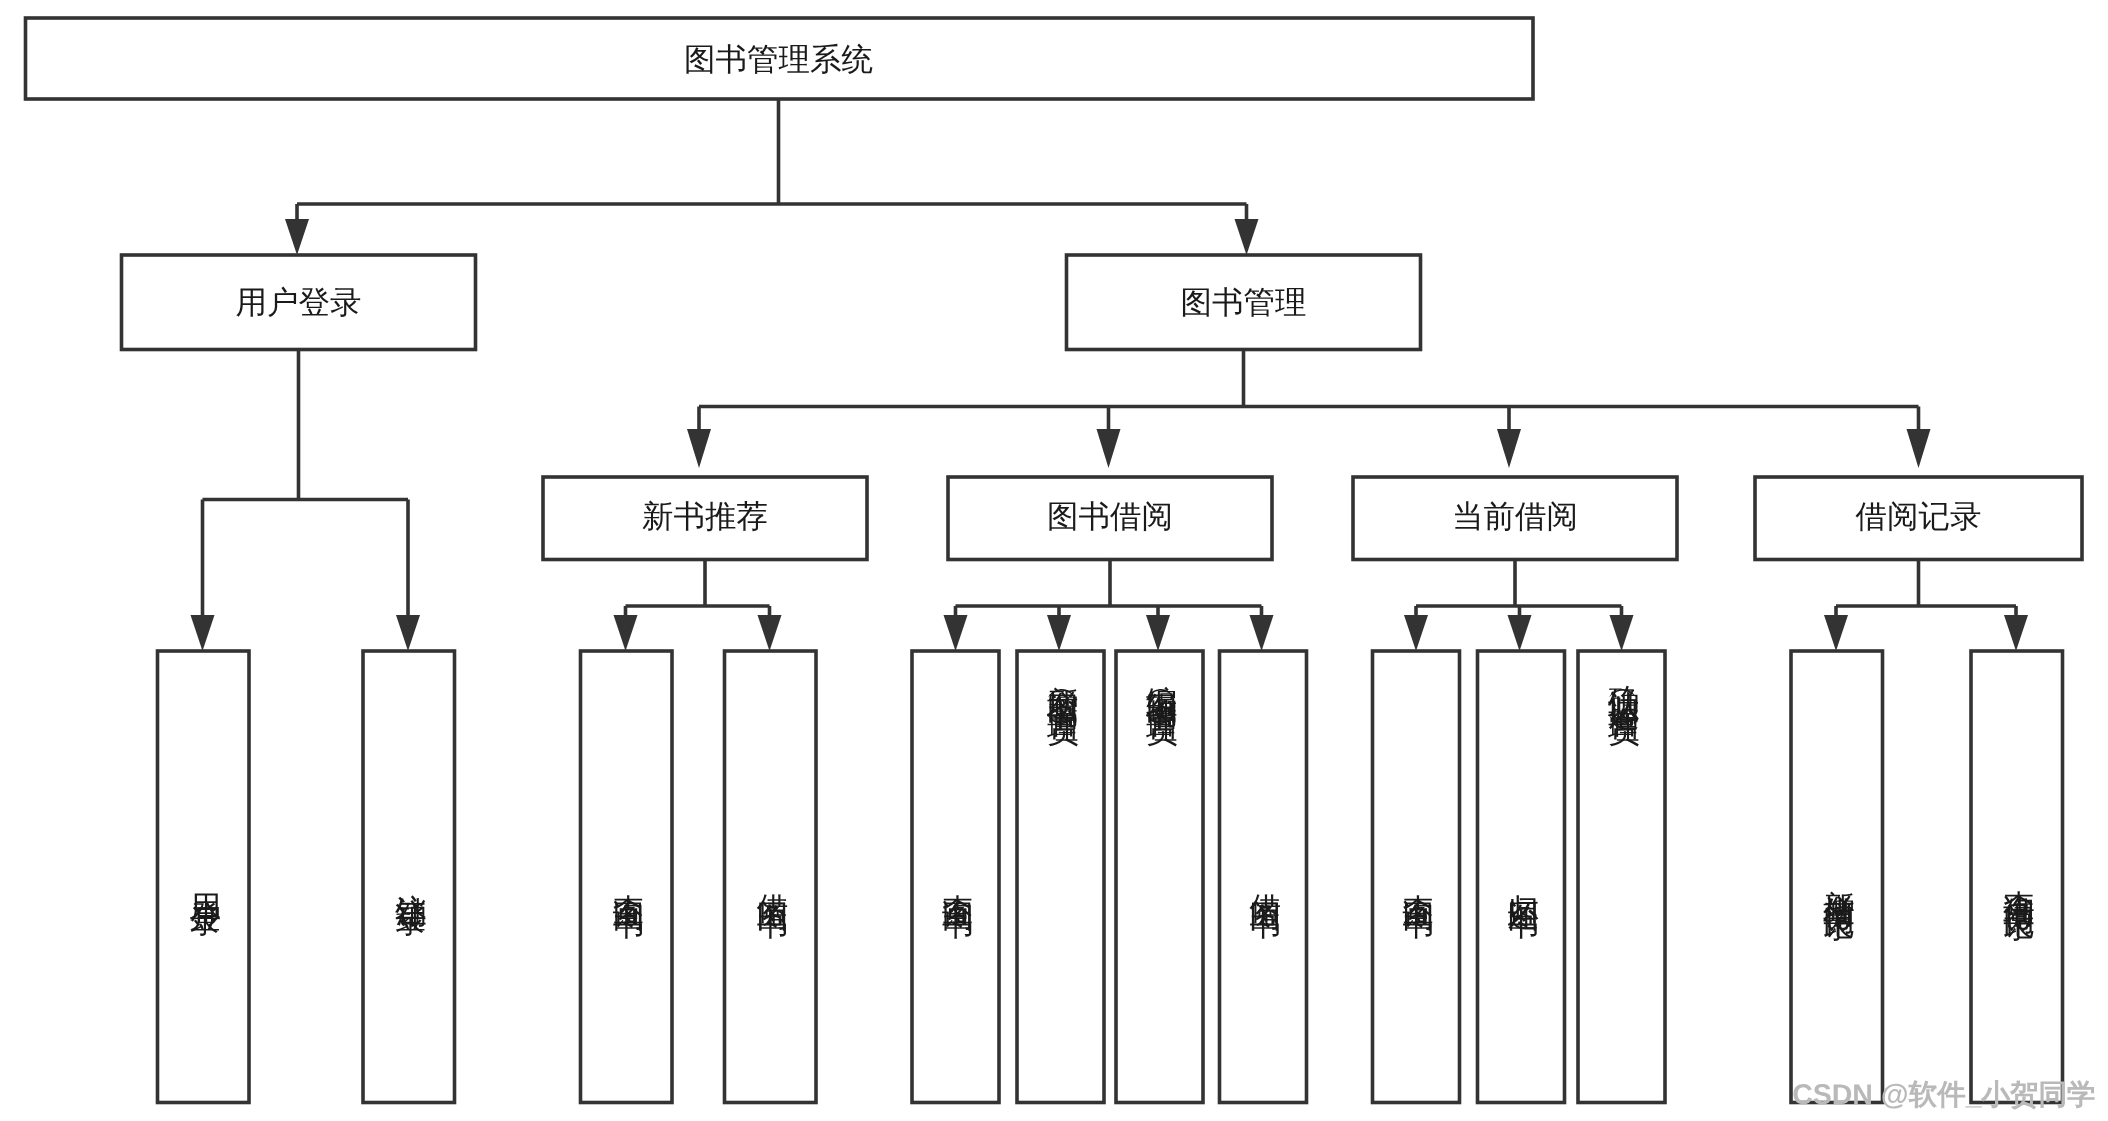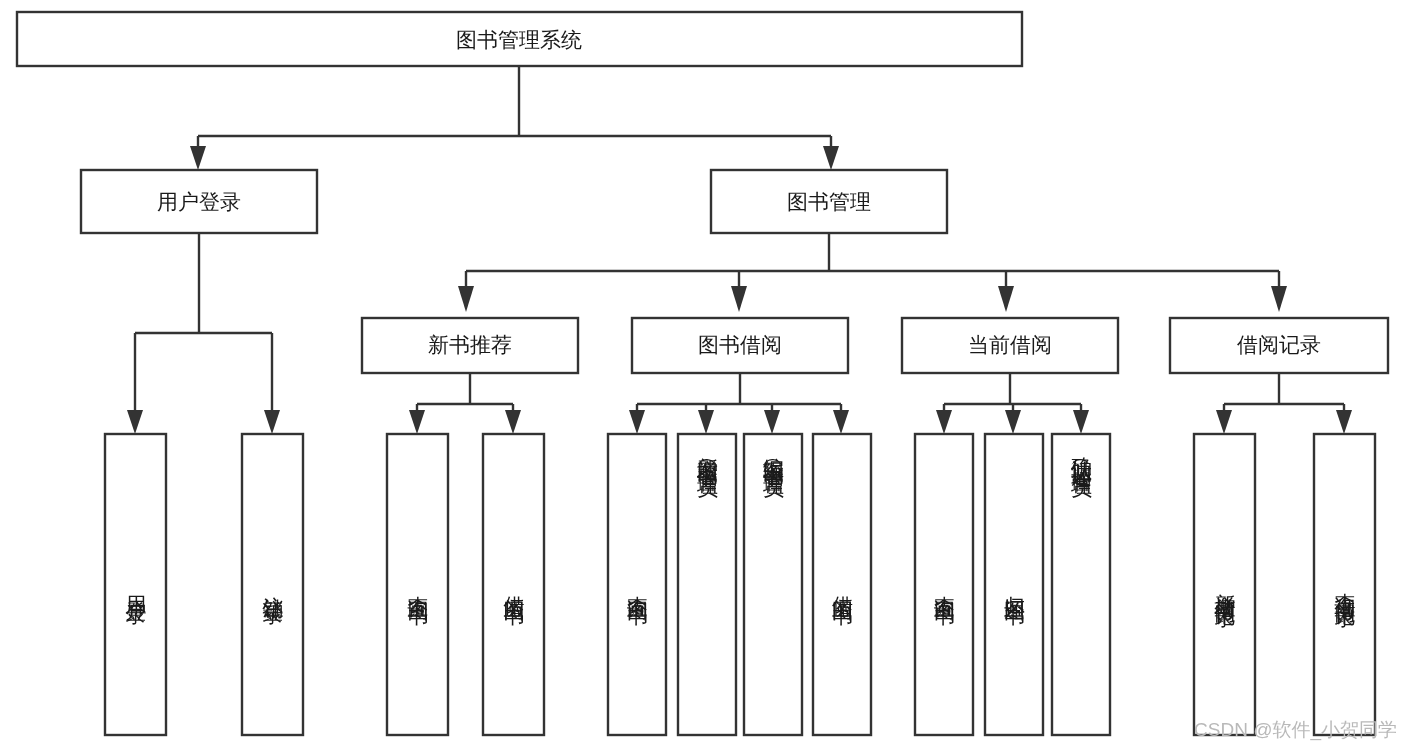--- a/index.html
+++ b/index.html
@@ -69,20 +69,21 @@
     justify-content: flex-start;
   }
   .watermark {
     position: absolute;
     right: 8px;
     bottom: 4px;
     font-family: "Liberation Sans", "DejaVu Sans", sans-serif;
     font-size: 19px;
     color: #b9b9b9;
     white-space: nowrap;
+    font-weight: bold;
   }
 </style>
 </head>
 <body>
 
 <div id="diagram-root">
 
   <svg id="flow-svg" viewBox="0 0 1405 747">
 
     <g>

